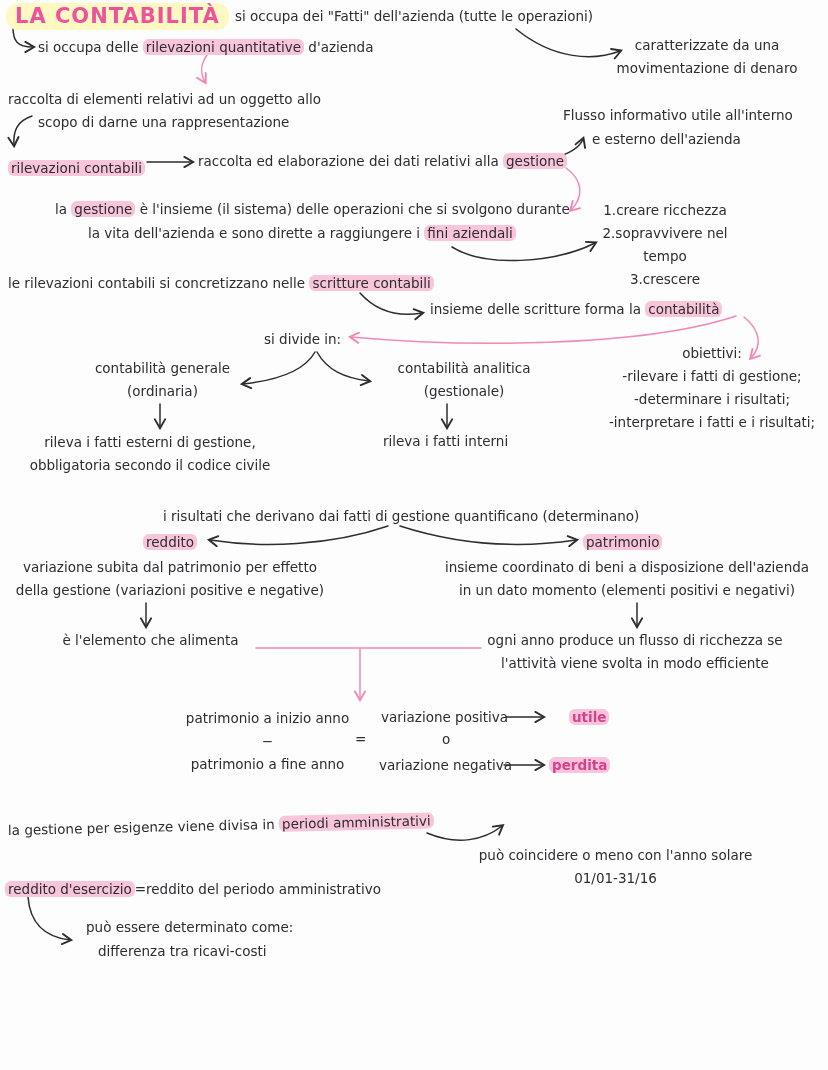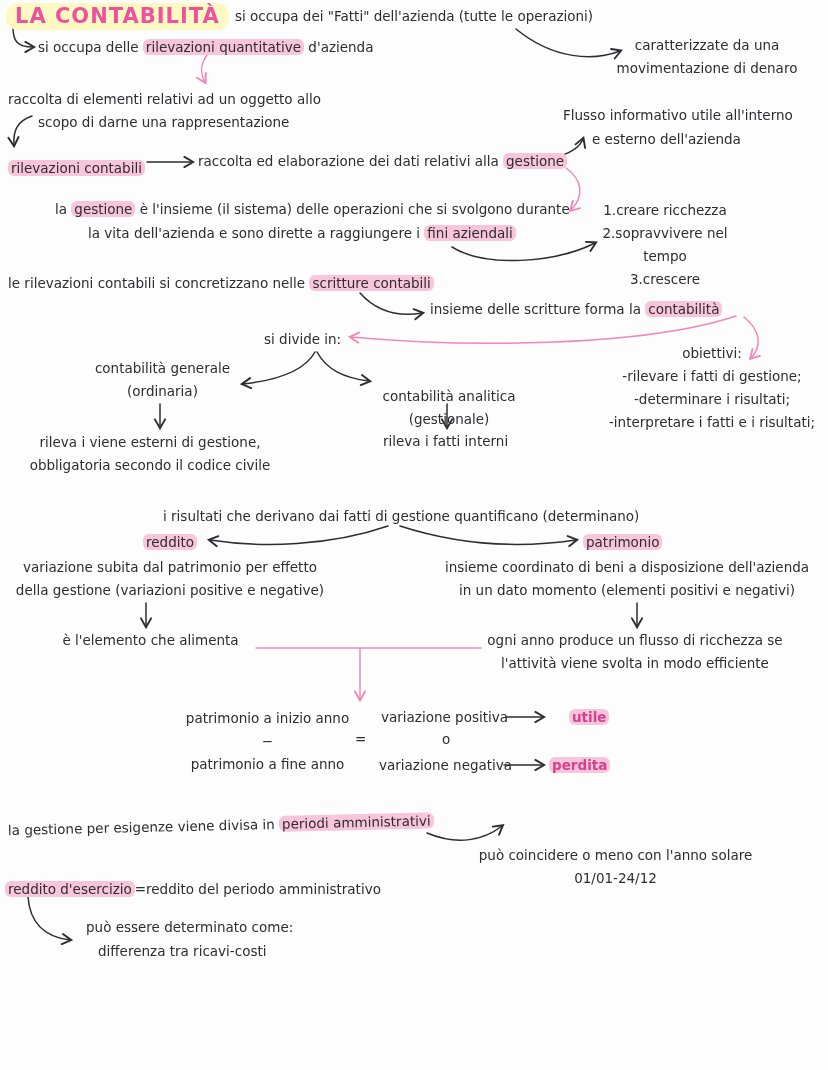--- a/index.html
+++ b/index.html
@@ -118,27 +118,27 @@
     <div>obiettivi:</div>
     <div>-rilevare i fatti di gestione;</div>
     <div>-determinare i risultati;</div>
     <div>-interpretare i fatti e i risultati;</div>
   </div>
 
   <div class="blk" style="left:85px;top:357px;width:155px;">
     <div>contabilità generale</div>
     <div>(ordinaria)</div>
   </div>
-  <div class="blk" style="left:370px;top:357px;width:158px;margin-top:28px;">
+  <div class="blk" style="left:385px;top:357px;width:158px;">
     <div>contabilità analitica</div>
     <div>(gestionale)</div>
   </div>
 
   <div class="blk" style="left:5px;top:431px;width:290px;">
-    <div>rileva i viene esterni di gestione,</div>
+    <div>rileva i fatti esterni di gestione,</div>
     <div>obbligatoria secondo il codice civile</div>
   </div>
   <div class="t" style="left:383px;top:433px;">rileva i fatti interni</div>
 
   <div class="t" style="left:163px;top:508px;">i risultati che derivano dai fatti di gestione quantificano (determinano)</div>
 
   <div class="t" style="left:143px;top:534px;">
     <span class="hl">reddito</span>
   </div>
   <div class="t" style="left:583px;top:534px;">
@@ -177,21 +177,21 @@
   <div class="t" style="left:379px;top:757px;">variazione negativa</div>
   <div class="t" style="left:549px;top:757px;">
     <span class="hl-pink">perdita</span>
   </div>
 
   <div class="t tilt" style="left:8px;top:822px;">
     <span>la gestione per esigenze viene divisa in </span><span class="hl">periodi amministrativi</span>
   </div>
   <div class="blk" style="left:468px;top:808px;width:295px;margin-top:36px;">
     <div>può coincidere o meno con l'anno solare</div>
-    <div>01/01-24/12</div>
+    <div>01/01-31/16</div>
   </div>
 
   <div class="t" style="left:5px;top:881px;">
     <span class="hl">reddito d'esercizio</span><span>=reddito del periodo amministrativo</span>
   </div>
   <div class="t" style="left:86px;top:919px;">può essere determinato come:</div>
   <div class="t" style="left:98px;top:943px;">differenza tra ricavi-costi</div>
 
 </div>
 

